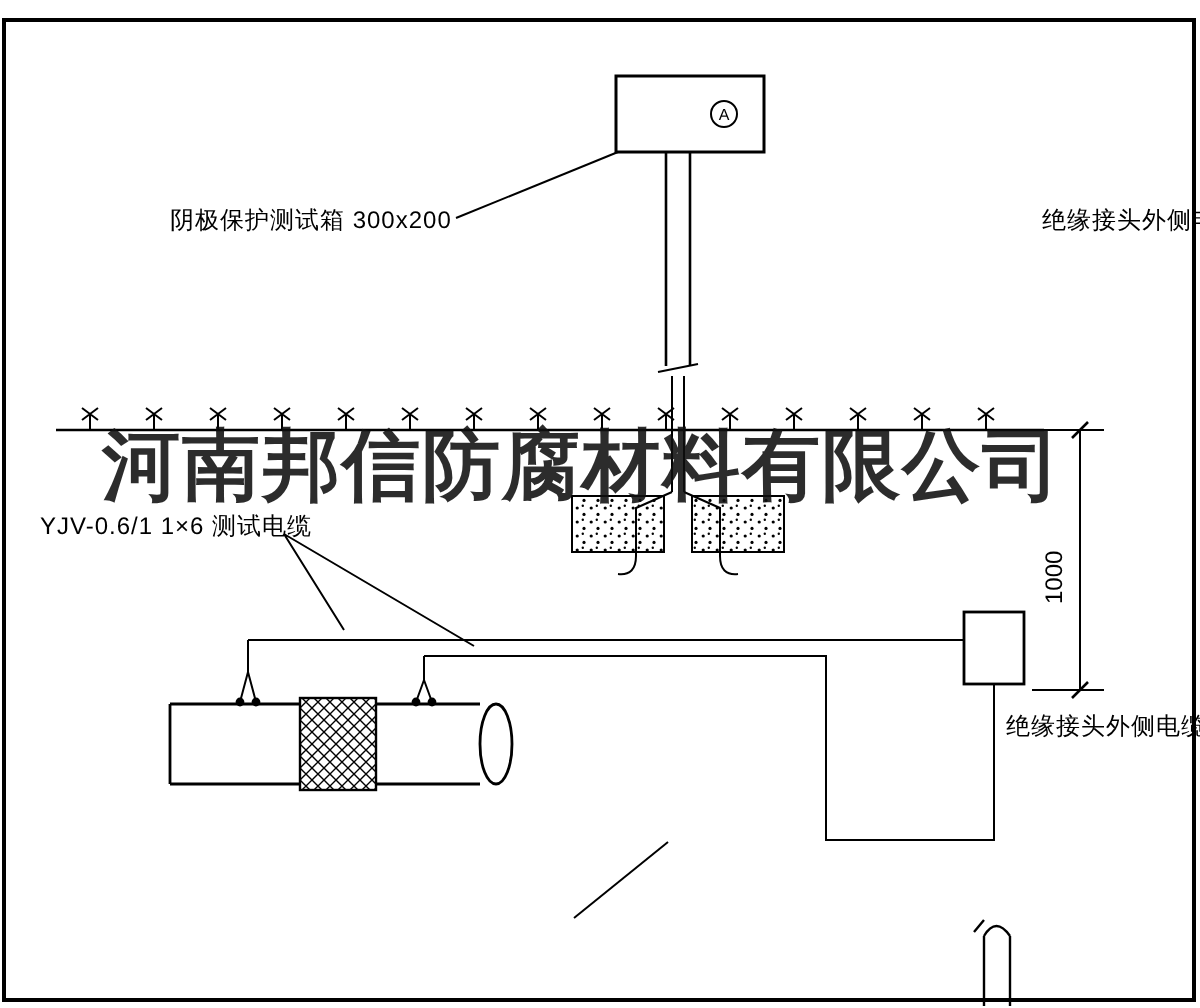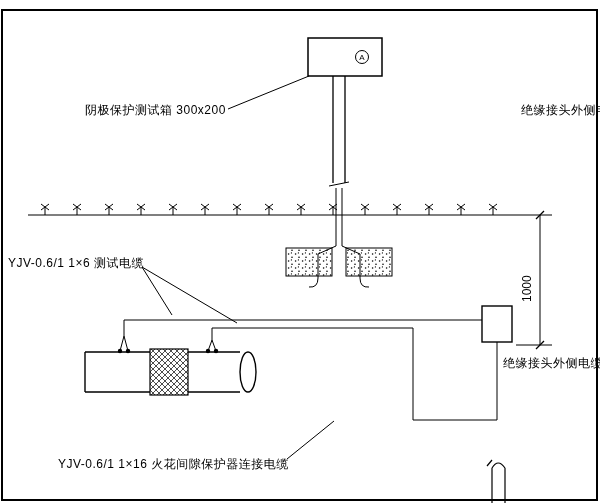--- a/index.html
+++ b/index.html
@@ -104,22 +104,22 @@
     <path d="M522,215 H552 M516,345 H552 M540,215 V345" stroke="#000" stroke-width="1" fill="none"></path>
     <path d="M536,219 L544,211 M536,349 L544,341" stroke="#000" stroke-width="1.3" fill="none"></path>
 
     <path d="M492,503 V468 M505,503 V468 M492,468 Q498,458 505,468 M487,466 L492,460" stroke="#000" stroke-width="1.2" fill="none"></path>
   </svg>
 
   <div class="lbl" style="left:85px;top:104px">阴极保护测试箱 300x200</div>
 
   <div class="lbl" style="left:521px;top:104px">绝缘接头外侧电缆</div>
 
-  <div class="lbl" style="left:8px;top:257px">YJV-0.6/1 1×6  测试电缆</div>
+  <div class="lbl" style="left:20px;top:257px">YJV-0.6/1 1×6  测试电缆</div>
 
   <div class="lbl" style="left:503px;top:357px">绝缘接头外侧电缆</div>
 
-  <div class="lbl" style="left:58px;top:458px">YJV-0.6/1 1×16  火花间隙保护器连接电缆</div>
 
   <div class="dim-lbl" style="left:520px;top:302px">1000</div>
 
+  <div class="watermark">河南邦信防腐材料有限公司</div>
 
 </div>
 
 </body></html>

